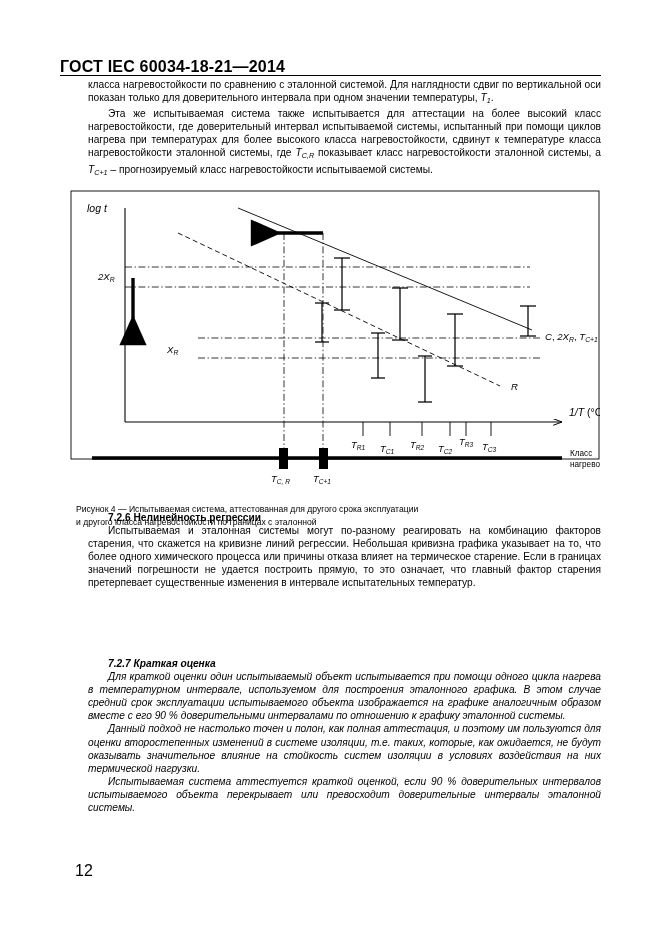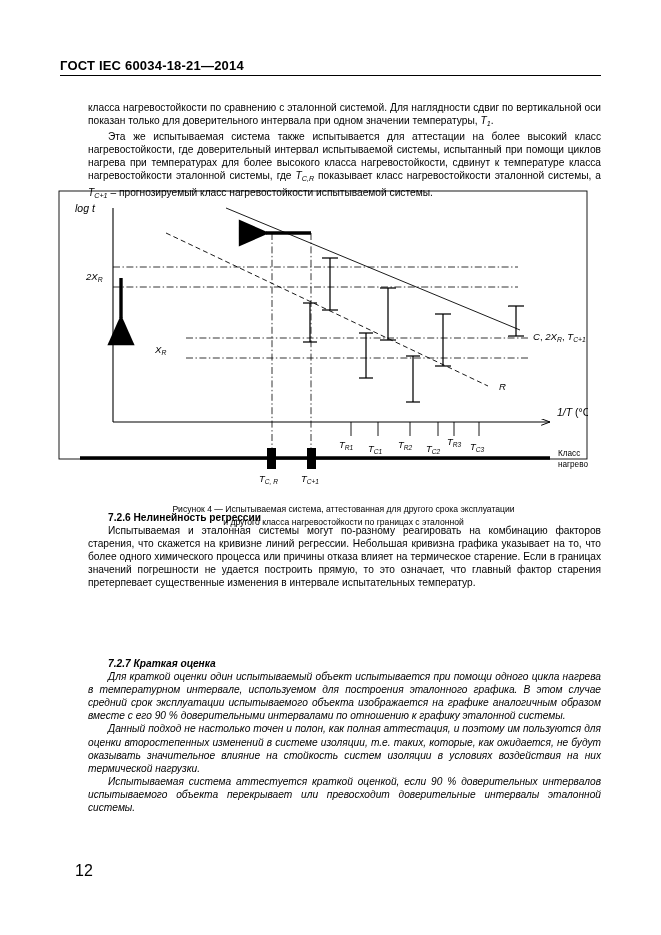--- a/index.html
+++ b/index.html
@@ -5,50 +5,50 @@
   html,body{margin:0;padding:0;}
   body{
     width:661px;height:935px;background:#ffffff;
     font-family:"Liberation Sans","DejaVu Sans",sans-serif;
     color:#000;overflow:hidden;position:relative;
   }
   .page{position:absolute;left:0;top:0;width:661px;height:935px;}
 
   
   .hdr{position:absolute;left:60px;top:58px;width:541px;}
-  .hdr-title{font-size:13px;font-weight:bold;letter-spacing:.2px;}
+  .hdr-title{font-size:16px;font-weight:bold;letter-spacing:.2px;}
   .hdr-rule{position:absolute;left:60px;top:75px;width:541px;height:1px;background:#000;}
 
   
   .txt{position:absolute;left:88px;width:513px;font-size:10.2px;line-height:13.1px;text-align:justify;}
   .txt p{margin:0;}
   .ind{text-indent:20px;}
   .sec{font-weight:bold;font-size:10.2px;margin:0;}
   i.v{font-style:italic;}
   sub{font-size:7.2px;vertical-align:-2px;font-style:italic;}
 
   
-  .fig{position:absolute;left:58px;top:190px;width:530px;height:300px;}
+  .fig{position:absolute;left:70px;top:190px;width:530px;height:300px;}
   .fig svg{display:block;}
-  .caption{position:absolute;left:87px;top:503px;width:513px;text-align:center;
+  .caption{position:absolute;left:76px;top:503px;width:513px;
            font-size:8.6px;line-height:12.5px;}
 
   .pageno{position:absolute;left:75px;top:862px;font-size:16px;}
 </style>
 </head>
 <body>
 
 <div class="page">
 
   <div class="hdr">
     <div class="hdr-title">ГОСТ IEC 60034-18-21—2014</div>
   </div>
   <div class="hdr-rule"></div>
 
-  <div class="txt" style="top:101px;">
+  <div class="txt" style="top:78px;">
     <p><span>класса нагревостойкости по сравнению с эталонной системой. Для наглядности сдвиг по вертикальной оси показан только для доверительного интервала при одном значении температуры, <i class="v">T</i><sub>1</sub>.</span></p>
     <p class="ind"><span>Эта же испытываемая система также испытывается для аттестации на более высокий класс нагревостойкости, где доверительный интервал испытываемой системы, испытанный при помощи циклов нагрева при температурах для более высокого класса нагревостойкости, сдвинут к температуре класса нагревостойкости эталонной системы, где <i class="v">T</i><sub>C,R</sub> показывает класс нагревостойкости эталонной системы, а <i class="v">T</i><sub>C+1</sub> – прогнозируемый класс нагревостойкости испытываемой системы.</span></p>
   </div>
 
   <div class="fig">
     <svg width="530" height="300" viewBox="0 0 530 300">
       <defs>
         <marker id="ah" markerWidth="9" markerHeight="9" refX="8" refY="3" orient="auto">
           <path d="M0,0 L8,3 L0,6" fill="none" stroke="#000" stroke-width="0.9"></path>
         </marker>

